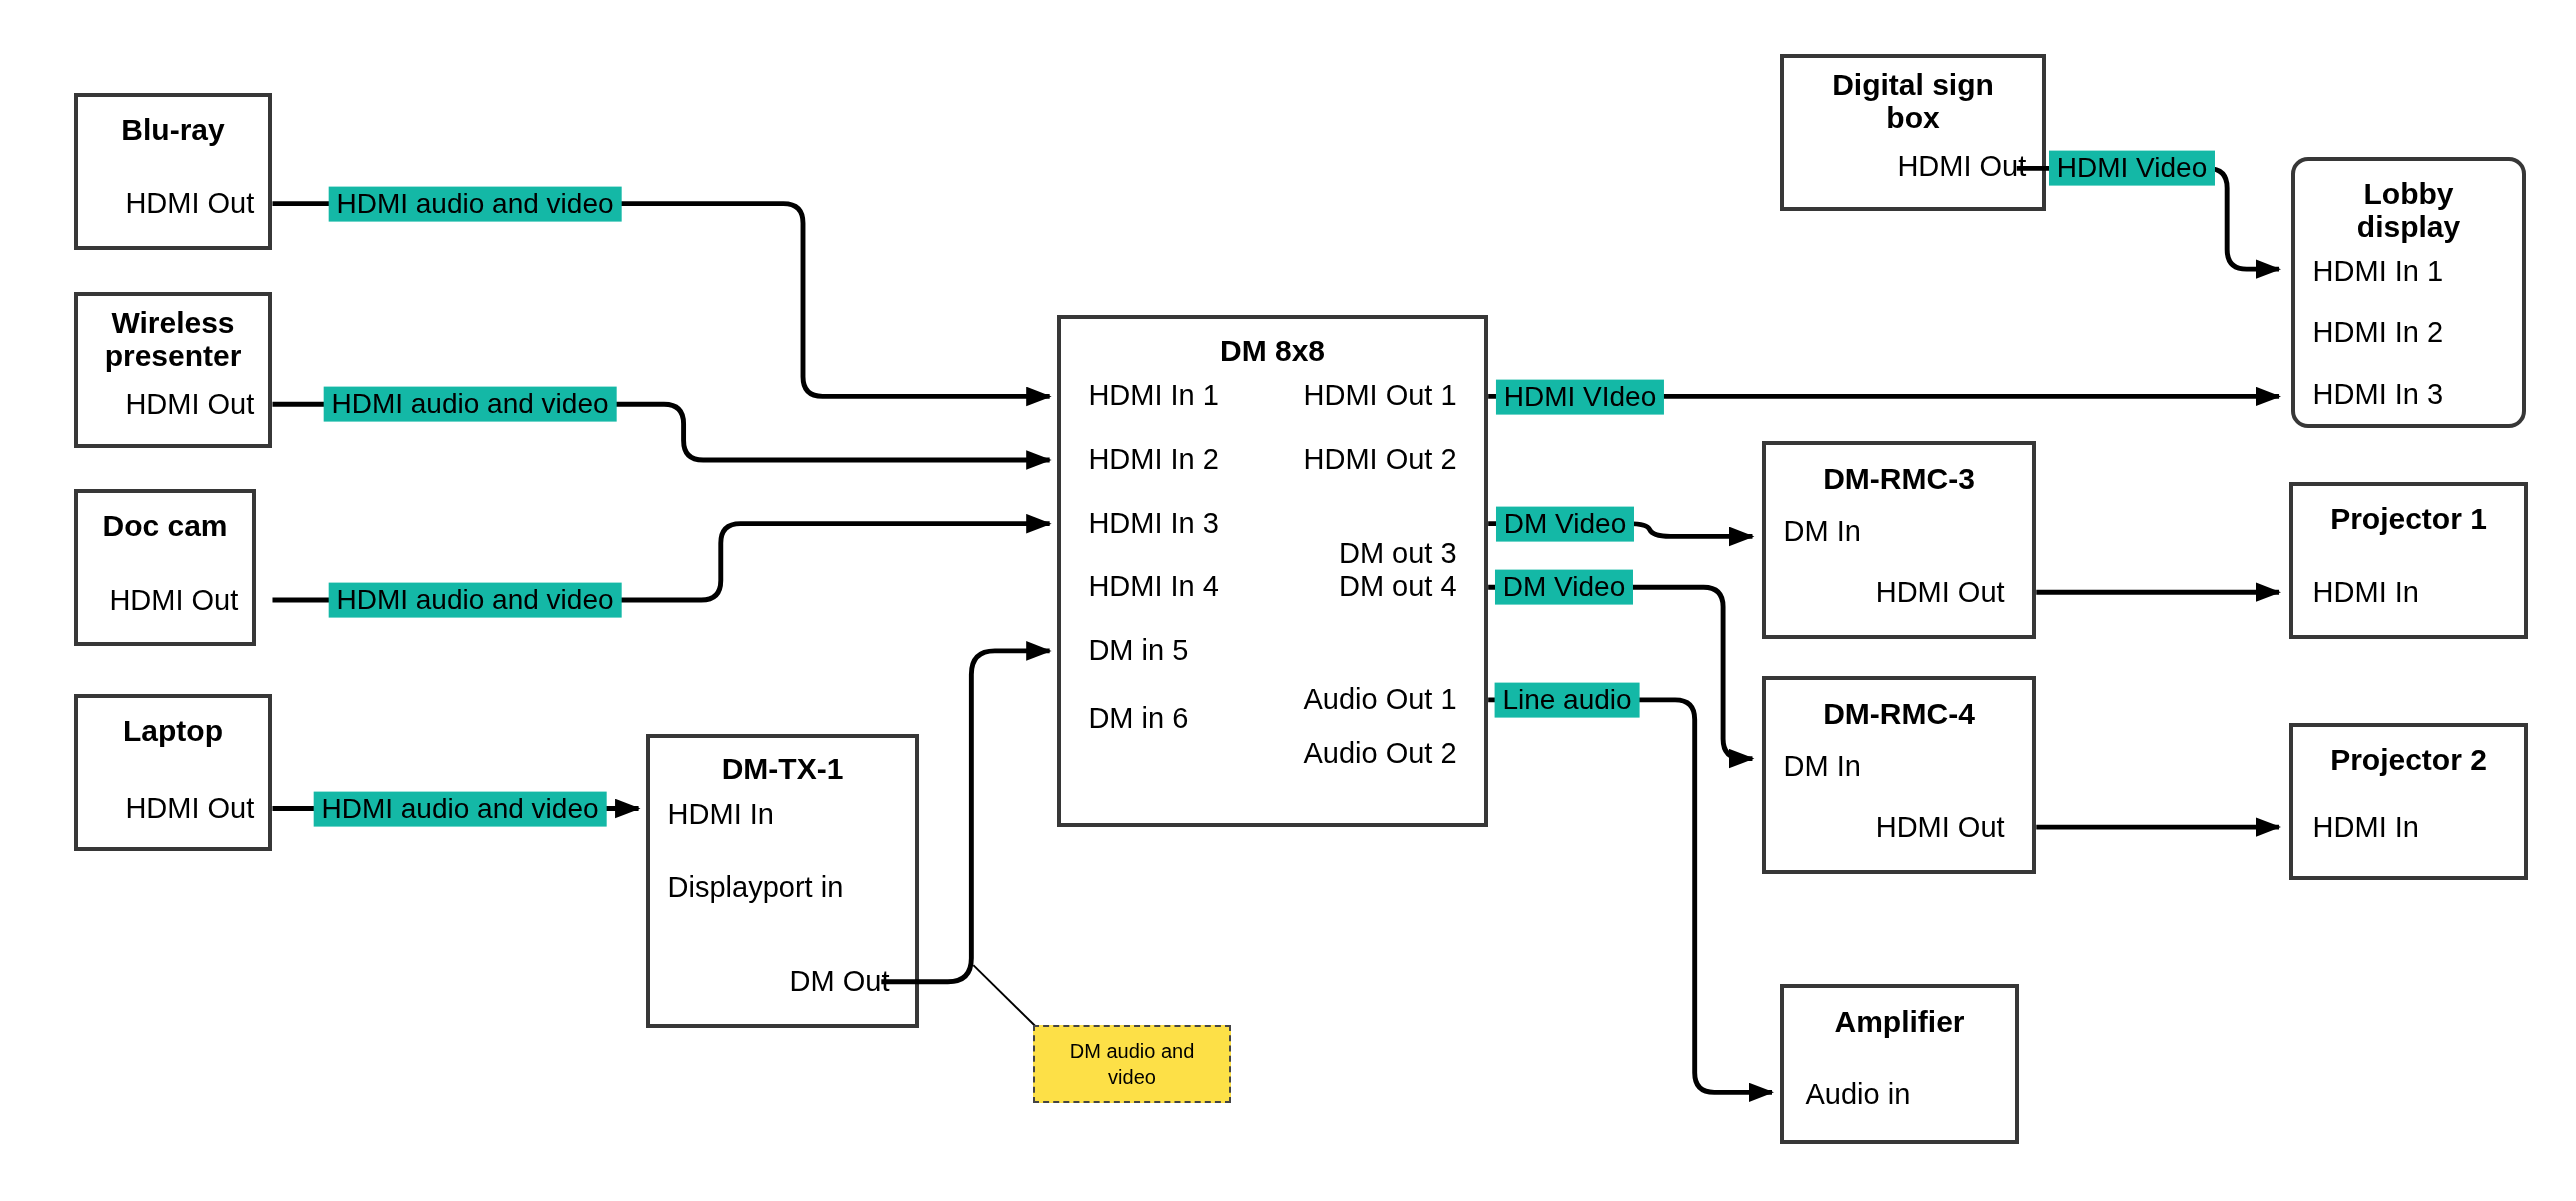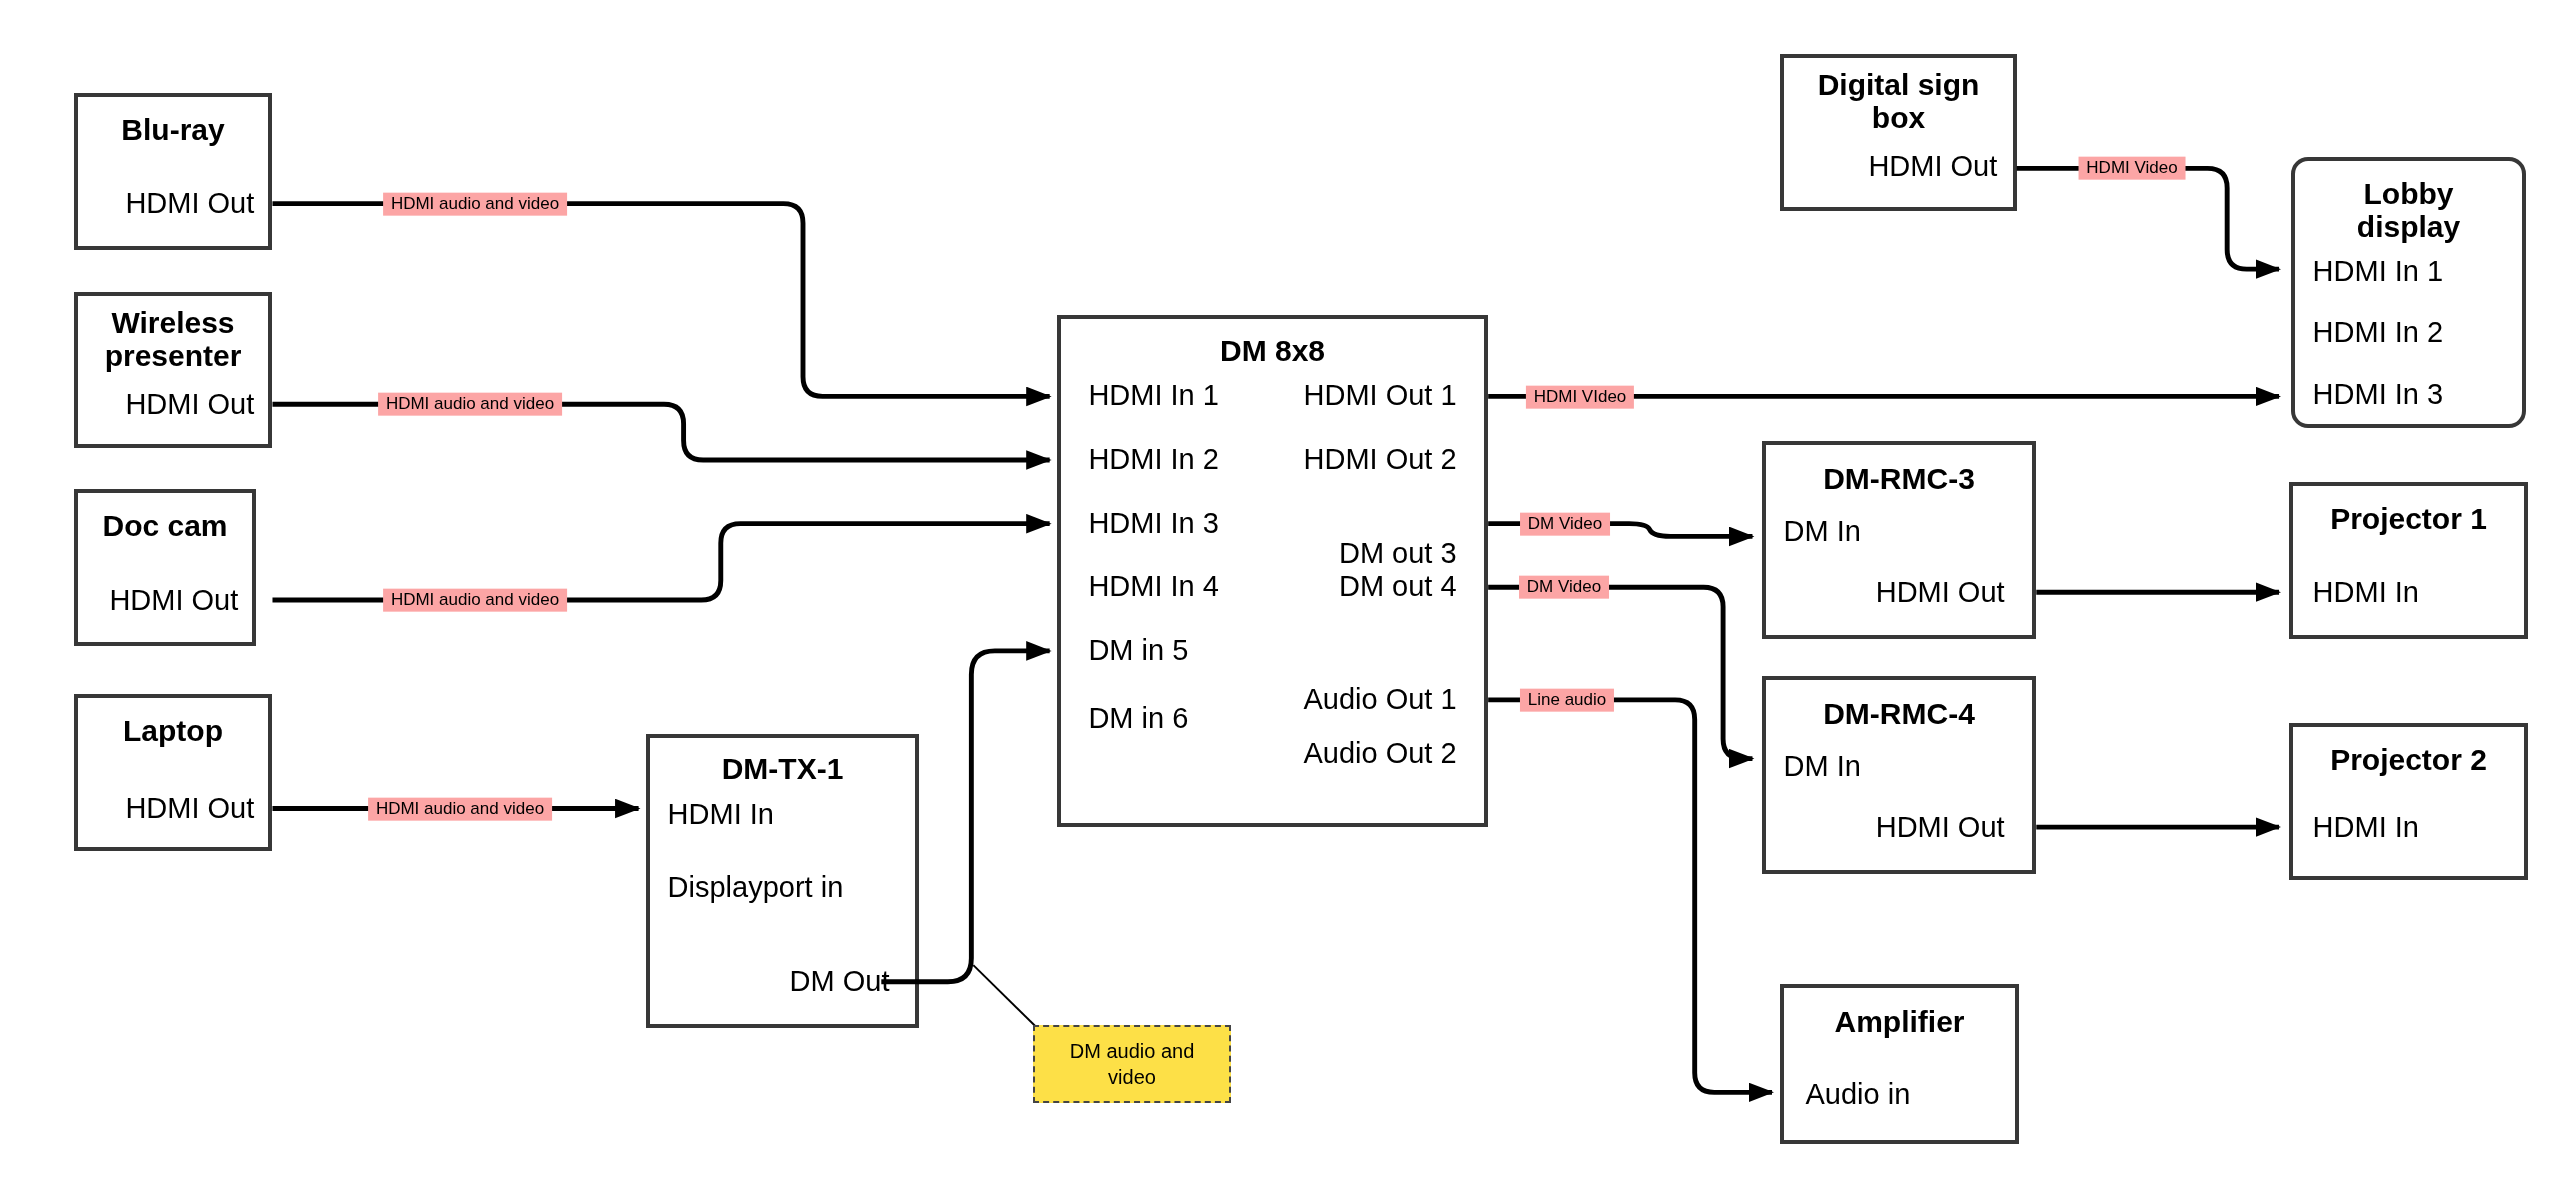--- a/index.html
+++ b/index.html
@@ -36,23 +36,23 @@
     transform:translateY(-50%);
   }
   .wires{
     position:absolute;left:0;top:0;z-index:3;
     pointer-events:none;
   }
   .elabel{
     position:absolute;
     z-index:4;
     transform:translate(-50%,-50%);
-    font-size:17px;
+    font-size:28px;
     line-height:1.1;
-    background:#fca5a5;
+    background:#14b8a6;
     padding:2px 7.8px;
     white-space:nowrap;
   }
   .note{
     position:absolute;
     box-sizing:border-box;
     border:2px dashed #444444;
     background:#fde047;
     z-index:4;
     display:flex;
@@ -129,21 +129,21 @@
     <div class="port" style="top:331px;left:27.4px;">DM in 5</div>
     <div class="port" style="top:399px;left:27.4px;">DM in 6</div>
     <div class="port" style="top:76px;right:27.4px;">HDMI Out 1</div>
     <div class="port" style="top:140px;right:27.4px;">HDMI Out 2</div>
     <div class="port" style="top:204px;right:27.4px;margin-top:30px;">DM out 3</div>
     <div class="port" style="top:267px;right:27.4px;">DM out 4</div>
     <div class="port" style="top:380px;right:27.4px;">Audio Out 1</div>
     <div class="port" style="top:434px;right:27.4px;">Audio Out 2</div>
   </div>
 
-  <div class="box" style="left:1780px;top:54px;width:237px;height:157px;">
+  <div class="box" style="left:1780px;top:54px;width:266px;height:157px;">
     <div class="title" style="top:43px;">Digital sign
 box</div>
     <div class="port" style="top:108px;right:15.7px;">HDMI Out</div>
   </div>
 
   <div class="box" style="left:2291px;top:157px;width:235px;height:271px;border-radius:17px;">
     <div class="title" style="top:49px;">Lobby
 display</div>
     <div class="port" style="top:110px;left:17.6px;">HDMI In 1</div>
     <div class="port" style="top:171px;left:17.6px;">HDMI In 2</div>

